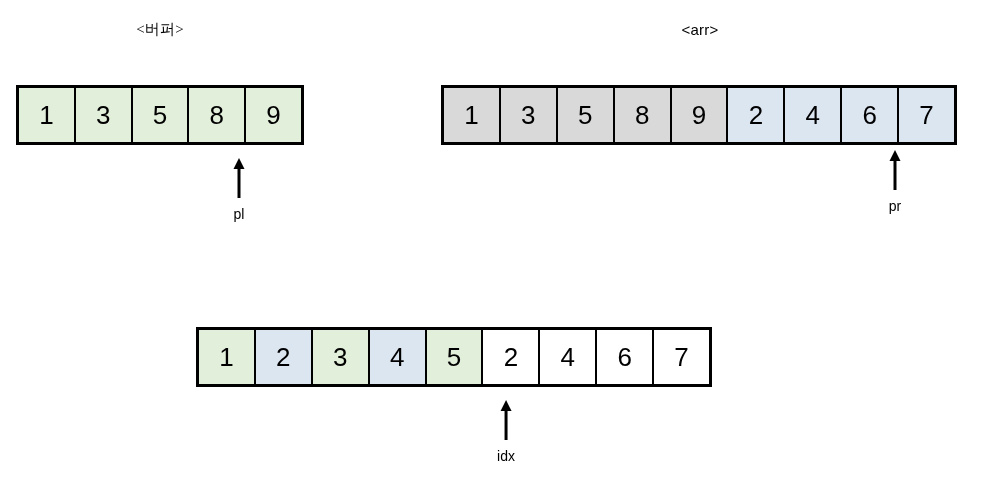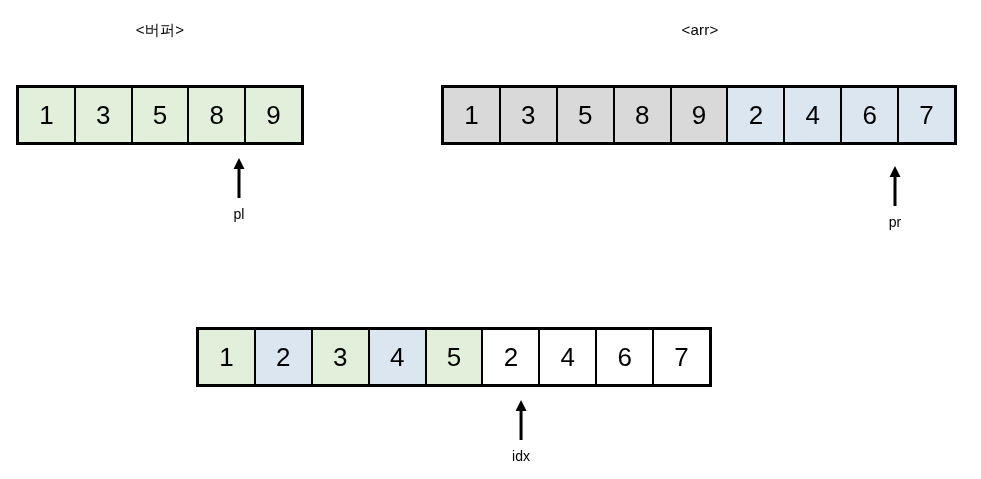--- a/index.html
+++ b/index.html
@@ -77,21 +77,21 @@
     line-height: 14px;
     color: #000000;
     white-space: nowrap;
   }
 </style>
 </head>
 <body>
 
 <div class="canvas">
 
-  <div class="array-title" style="left:160px; top:22px;">&lt;버퍼&gt;</div>
+  <div class="array-title" style="left:160px; top:22px;font-family:Liberation Serif, serif;">&lt;버퍼&gt;</div>
 
   <div class="array" id="array-buffer" style="left:16px; top:85px; width:288px; height:60px;">
       <div class="cell" style="flex: 1 1 0px; background: rgb(226, 239, 218);">1</div>
       <div class="cell" style="flex: 1 1 0px; background: rgb(226, 239, 218);">3</div>
       <div class="cell" style="flex: 1 1 0px; background: rgb(226, 239, 218);">5</div>
       <div class="cell" style="flex: 1 1 0px; background: rgb(226, 239, 218);">8</div>
       <div class="cell" style="flex: 1 1 0px; background: rgb(226, 239, 218);">9</div>
     </div>
 
   <div class="pointer" style="left:215px; top:158px;">
@@ -109,41 +109,41 @@
       <div class="cell" style="flex: 1 1 0px; background: rgb(217, 217, 217);">3</div>
       <div class="cell" style="flex: 1 1 0px; background: rgb(217, 217, 217);">5</div>
       <div class="cell" style="flex: 1 1 0px; background: rgb(217, 217, 217);">8</div>
       <div class="cell" style="flex: 1 1 0px; background: rgb(217, 217, 217);">9</div>
       <div class="cell" style="flex: 1 1 0px; background: rgb(220, 230, 241);">2</div>
       <div class="cell" style="flex: 1 1 0px; background: rgb(220, 230, 241);">4</div>
       <div class="cell" style="flex: 1 1 0px; background: rgb(220, 230, 241);">6</div>
       <div class="cell" style="flex: 1 1 0px; background: rgb(220, 230, 241);">7</div>
     </div>
 
-  <div class="pointer" style="left:871px; top:166px;justify-content:flex-end;">
+  <div class="pointer" style="left:871px; top:150px;justify-content:flex-end;">
     <svg class="arrow-svg" width="16" height="40" viewBox="0 0 16 40">
       <line x1="8" y1="40" x2="8" y2="9" stroke="#000000" stroke-width="3"></line>
       <polygon points="8,0 2.5,11 13.5,11" fill="#000000"></polygon>
     </svg>
     <div class="ptr-label">pr</div>
   </div>
 
   <div class="array" id="array-result" style="left:196px; top:327px; width:516px; height:60px;">
       <div class="cell" style="flex: 1 1 0px; background: rgb(226, 239, 218);">1</div>
       <div class="cell" style="flex: 1 1 0px; background: rgb(220, 230, 241);">2</div>
       <div class="cell" style="flex: 1 1 0px; background: rgb(226, 239, 218);">3</div>
       <div class="cell" style="flex: 1 1 0px; background: rgb(220, 230, 241);">4</div>
       <div class="cell" style="flex: 1 1 0px; background: rgb(226, 239, 218);">5</div>
       <div class="cell" style="flex: 1 1 0px; background: rgb(255, 255, 255);">2</div>
       <div class="cell" style="flex: 1 1 0px; background: rgb(255, 255, 255);">4</div>
       <div class="cell" style="flex: 1 1 0px; background: rgb(255, 255, 255);">6</div>
       <div class="cell" style="flex: 1 1 0px; background: rgb(255, 255, 255);">7</div>
     </div>
 
-  <div class="pointer" style="left:497px; top:400px;">
+  <div class="pointer" style="left:482px; top:400px;">
     <svg class="arrow-svg" width="16" height="40" viewBox="0 0 16 40">
       <line x1="8" y1="40" x2="8" y2="9" stroke="#000000" stroke-width="3"></line>
       <polygon points="8,0 2.5,11 13.5,11" fill="#000000"></polygon>
     </svg>
     <div class="ptr-label">idx</div>
   </div>
 
 </div>
 
 </body></html>

